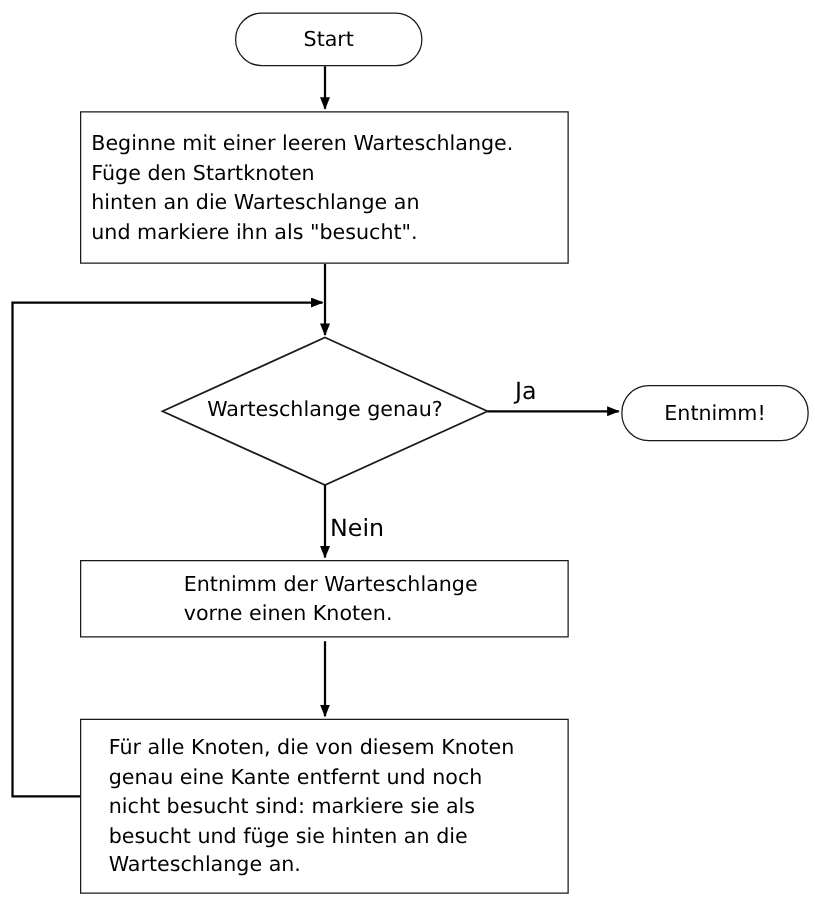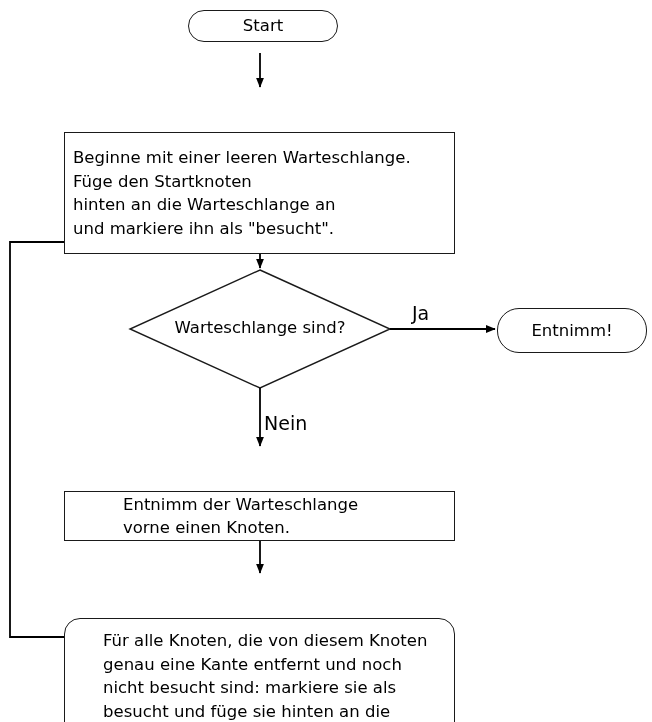--- a/index.html
+++ b/index.html
@@ -29,21 +29,20 @@
     border: 1.4px solid #1a1a1a;
     display: flex;
     align-items: center;
   }
   .terminal {
     border-radius: 22px;
     justify-content: center;
   }
   .process {
     justify-content: flex-start;
-    margin-top: 43px;
   }
   .node-label {
     font-size: 16.5px;
     line-height: 23.5px;
     color: #000000;
     white-space: pre-line;
   }
   .terminal .node-label {
     text-align: center;
     white-space: nowrap;
@@ -60,49 +59,48 @@
     position: absolute;
     font-size: 19px;
     line-height: 18px;
     color: #000000;
     white-space: nowrap;
   }
   #start-node {
     left: 188px;
     top: 10px;
     width: 150px;
-    height: 32px;
+    height: 43px;
   }
   #end-node {
     left: 497px;
     top: 308px;
     width: 150px;
     height: 45px;
   }
   #init-node {
     left: 64px;
     top: 89px;
     width: 391px;
     height: 122px;
     padding-left: 8px;
   }
   #dequeue-node {
     left: 64px;
     top: 448px;
     width: 391px;
-    height: 50px;
-    padding-left: 58px;
+    height: 62px;
+    padding-left: 82px;
   }
   #expand-node {
     left: 64px;
     top: 575px;
     width: 391px;
     height: 140px;
-    padding-left: 38px;
-    border-radius: 16px;
+    padding-left: 22px;
   }
   #decision-text {
     left: 130px;
     top: 318px;
     width: 260px;
   }
   #label-ja {
     left: 412px;
     top: 304px;
   }
@@ -141,21 +139,21 @@
   <span class="node-label">Start</span>
 </div>
 
 <div class="node process" id="init-node">
   <span class="node-label">Beginne mit einer leeren Warteschlange.
 Füge den Startknoten
 hinten an die Warteschlange an
 und markiere ihn als "besucht".</span>
 </div>
 
-<div class="decision-label" id="decision-text">Warteschlange sind?</div>
+<div class="decision-label" id="decision-text">Warteschlange genau?</div>
 
 <div class="node terminal" id="end-node">
   <span class="node-label">Entnimm!</span>
 </div>
 
 <div class="node process" id="dequeue-node">
   <span class="node-label">Entnimm der Warteschlange
 vorne einen Knoten.</span>
 </div>
 

